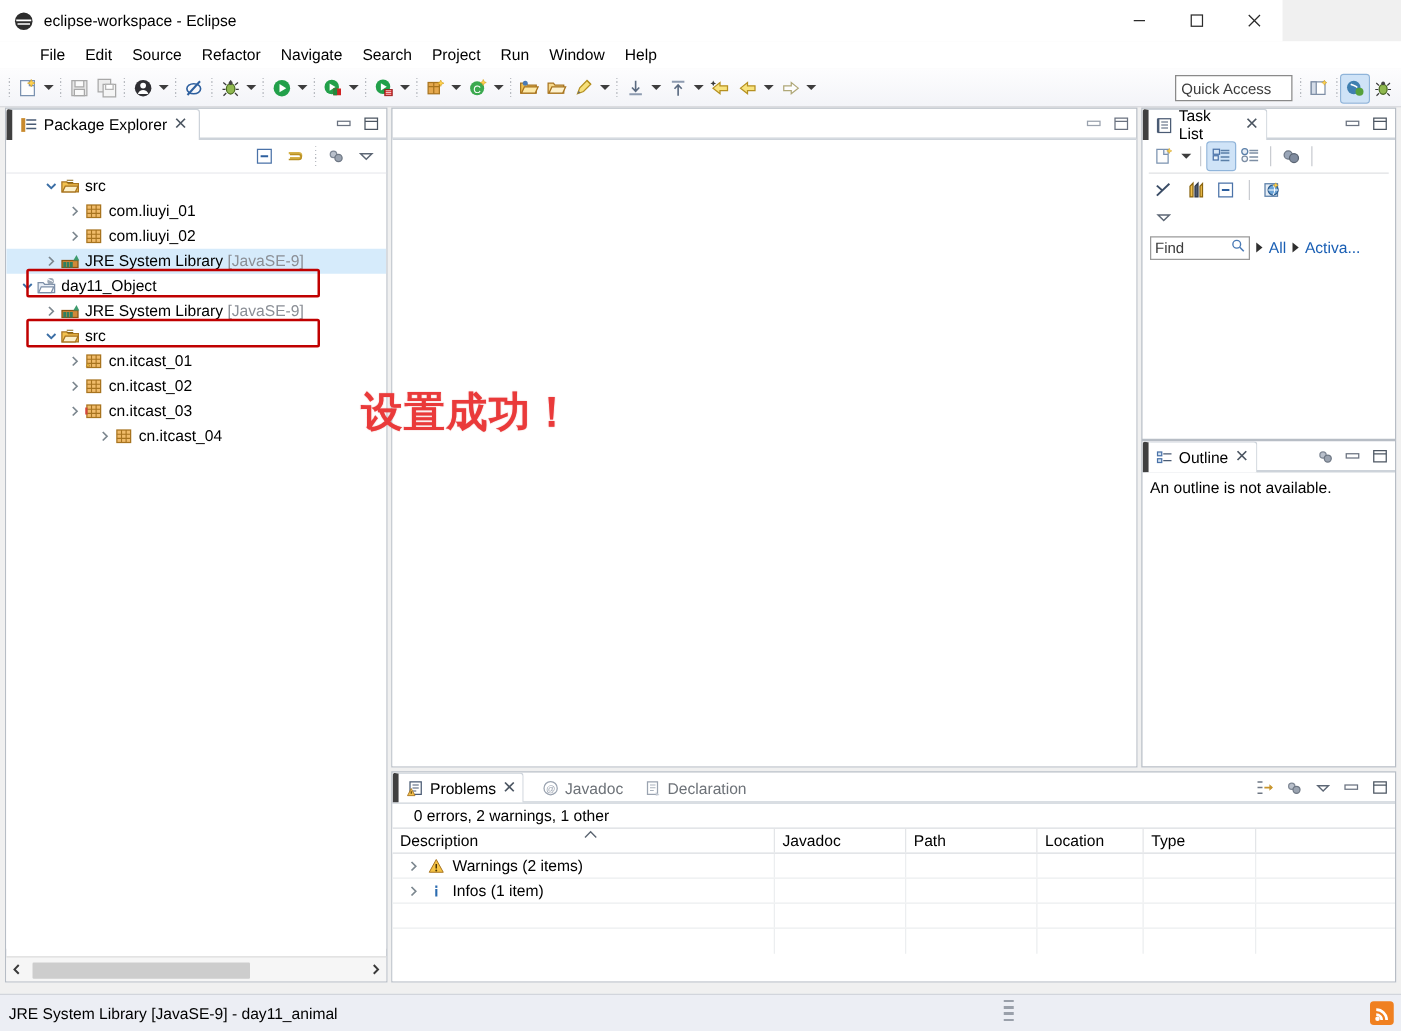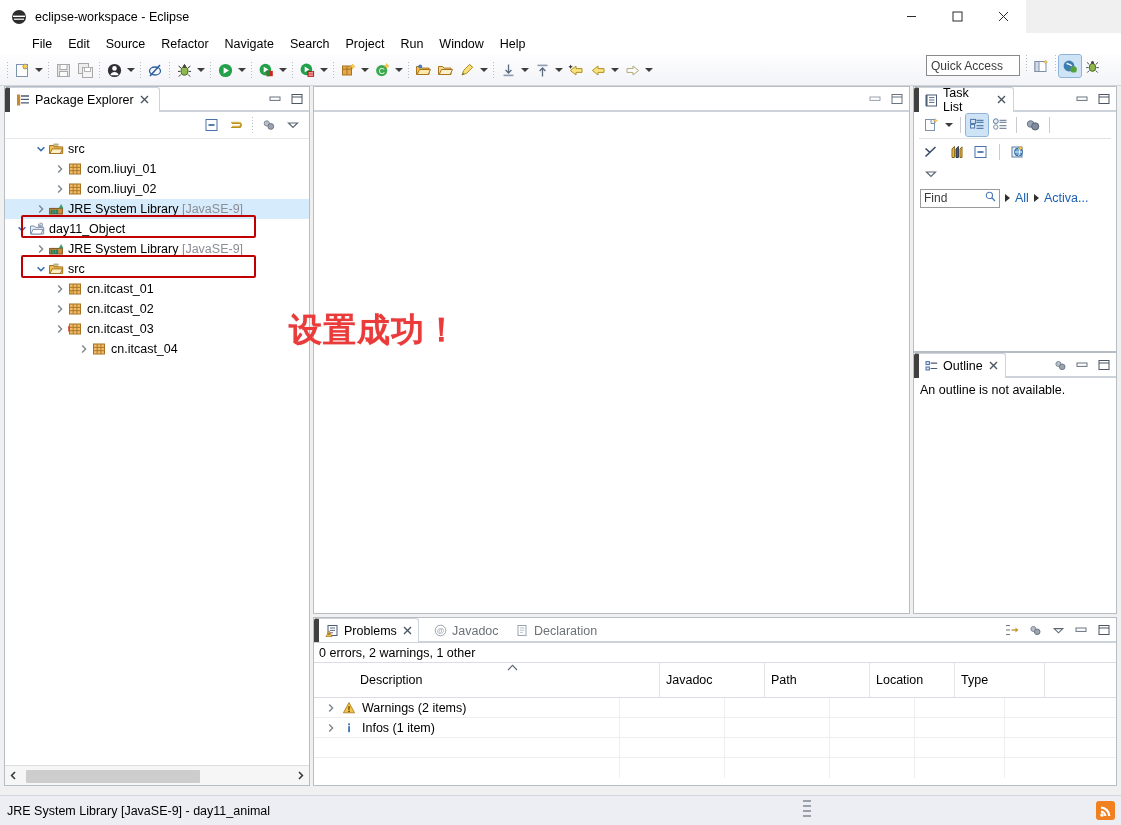--- a/index.html
+++ b/index.html
@@ -124,25 +124,25 @@
 
   
   #outline { left:913px; top:266px; width:204px; height:262px;
              border:1px solid #b7bdc5; background:#fff; }
   .outline-msg { position:absolute; left:6px; top:30px; font-size:12.5px; color:#000; }
 
   
   #problems { left:313px; top:531px; width:804px; height:169px;
               border:1px solid #b7bdc5; background:#fff; }
   .prob-summary { position:absolute; left:0; top:24px; height:20px; width:100%;
-                  padding-left:5px; display:flex; align-items:center;
+                  padding-left:17px; display:flex; align-items:center;
                   font-size:12.5px; color:#000; background:#fff; border-top:1px solid #cdd3da; }
   .prob-table { position:absolute; left:0; top:44px; right:0; bottom:0; background:#fff; }
-  .pt-head { display:flex; height:36px; background:#fff; border-bottom:1px solid #dadde1;
-             border-top:1px solid #dadde1;padding-left:40px; }
+  .pt-head { display:flex; height:21px; background:#fff; border-bottom:1px solid #dadde1;
+             border-top:1px solid #dadde1; }
   .pt-th { font-size:12.5px; color:#000; padding-left:6px; display:flex; align-items:center;
            border-right:1px solid #e3e5e8; position:relative; }
   .pt-row { display:flex; height:20px; border-bottom:1px solid #eceef0; }
   .pt-td { font-size:12.5px; color:#000; display:flex; align-items:center; padding-left:6px;
            border-right:1px solid #eceef0; }
   .sort-arrow { position:absolute; left:50%; top:0px; color:#5c6672; font-size:9px; }
 
   
   .statusbar { position:absolute; left:0; top:795px; width:1121px; height:30px;
                background:#eceef4; border-top:1px solid #d2d5dc; display:flex; align-items:center; }
@@ -355,21 +355,21 @@
       </svg>
     </div>
     <div class="tarrow"></div>
     <div class="tbtn">
       <svg width="17" height="17" viewBox="0 0 17 17">
         <path d="M9 4v2.6H3v3.8h6V13l5.6-4.5z" fill="#fdfdfd" stroke="#b0a878"></path>
       </svg>
     </div>
     <div class="tarrow"></div>
 
-    <div style="position:absolute; right:18px; top:0; height:31px; display:flex; align-items:flex-start;">
+    <div style="position:absolute; right:4px; top:0; height:31px; display:flex; align-items:center;">
       <div class="qa-box">Quick Access</div>
       <div class="tsep" style="margin-left:6px;"></div>
       <div class="tbtn">
         <svg width="17" height="17" viewBox="0 0 17 17">
           <rect x="2" y="3.5" width="11" height="10" fill="#fff" stroke="#7f8fa6"></rect>
           <rect x="2" y="3.5" width="4" height="10" fill="#d4dce8" stroke="#7f8fa6"></rect>
           <path d="M12.5 2l.6 1.5 1.5.6-1.5.6-.6 1.5-.6-1.5-1.5-.6 1.5-.6z" fill="#ffd24d" stroke="#d3a021" stroke-width=".4"></path>
         </svg>
       </div>
       <div class="tsep"></div>

